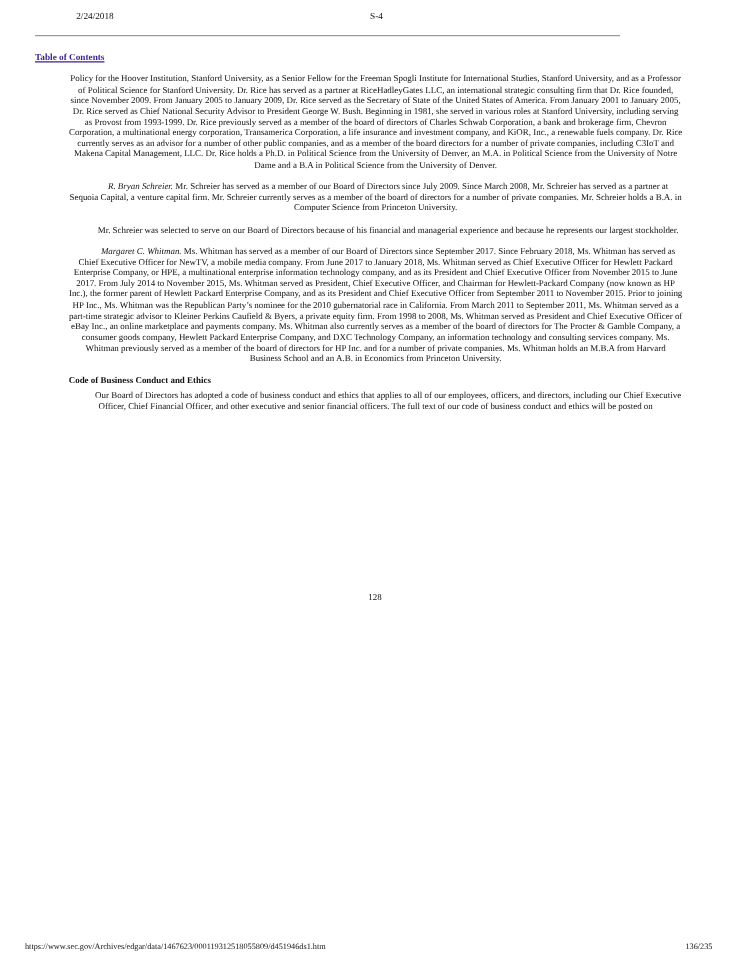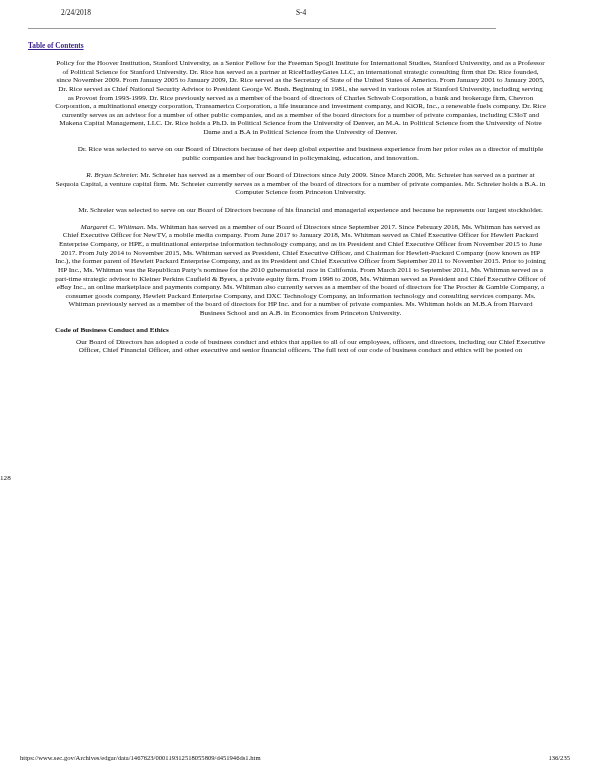--- a/index.html
+++ b/index.html
@@ -25,21 +25,21 @@
     }
     .content {
       position: absolute; top: 59px; left: 55px; width: 491px;
       font-size: 7.15px; line-height: 8.62px;
     }
     .content p { margin: 0 0 8.6px 0; text-align: center; }
     .content p.indent { text-indent: 20px; }
     .content .name { font-style: italic; }
     .content h3 { font-size: 7.15px; font-weight: bold; margin: 0 0 3px 0; line-height: 8.62px; }
     .page-num {
-      position: absolute; top: 474px; left: 0; width: 600px; 
+      position: absolute; top: 474px; left: 0; width: 600px; text-align: center;
       font-size: 7.15px;
     }
     .print-footer {
       position: absolute; top: 754px; left: 20px; right: 20px; font-size: 6.6px;
     }
     .print-footer .url { position: absolute; left: 0; top: 0; }
     .print-footer .pager { position: absolute; right: 10px; top: 0; }
   </style>
 </head>
 <body>
@@ -48,21 +48,20 @@
   <span class="date">2/24/2018</span>
   <span class="title">S-4</span>
 </div>
 
 <div class="hr"></div>
 
 <a class="toc-link">Table of Contents</a>
 
 <div class="content">
   <p>Policy for the Hoover Institution, Stanford University, as a Senior Fellow for the Freeman Spogli Institute for International Studies, Stanford University, and as a Professor of Political Science for Stanford University. Dr. Rice has served as a partner at RiceHadleyGates LLC, an international strategic consulting firm that Dr. Rice founded, since November 2009. From January 2005 to January 2009, Dr. Rice served as the Secretary of State of the United States of America. From January 2001 to January 2005, Dr. Rice served as Chief National Security Advisor to President George W. Bush. Beginning in 1981, she served in various roles at Stanford University, including serving as Provost from 1993-1999. Dr. Rice previously served as a member of the board of directors of Charles Schwab Corporation, a bank and brokerage firm, Chevron Corporation, a multinational energy corporation, Transamerica Corporation, a life insurance and investment company, and KiOR, Inc., a renewable fuels company. Dr. Rice currently serves as an advisor for a number of other public companies, and as a member of the board directors for a number of private companies, including C3IoT and Makena Capital Management, LLC. Dr. Rice holds a Ph.D. in Political Science from the University of Denver, an M.A. in Political Science from the University of Notre Dame and a B.A in Political Science from the University of Denver.</p>
-  <p class="indent">Dr. Rice was selected to serve on our Board of Directors because of her deep global expertise and business experience from her prior roles as a director of multiple public companies and her background in policymaking, education, and innovation.</p>
   <p class="indent"><span class="name">R. Bryan Schreier.</span><span> Mr. Schreier has served as a member of our Board of Directors since July 2009. Since March 2008, Mr. Schreier has served as a partner at Sequoia Capital, a venture capital firm. Mr. Schreier currently serves as a member of the board of directors for a number of private companies. Mr. Schreier holds a B.A. in Computer Science from Princeton University.</span></p>
   <p class="indent">Mr. Schreier was selected to serve on our Board of Directors because of his financial and managerial experience and because he represents our largest stockholder.</p>
   <p class="indent"><span class="name">Margaret C. Whitman.</span><span> Ms. Whitman has served as a member of our Board of Directors since September 2017. Since February 2018, Ms. Whitman has served as Chief Executive Officer for NewTV, a mobile media company. From June 2017 to January 2018, Ms. Whitman served as Chief Executive Officer for Hewlett Packard Enterprise Company, or HPE, a multinational enterprise information technology company, and as its President and Chief Executive Officer from November 2015 to June 2017. From July 2014 to November 2015, Ms. Whitman served as President, Chief Executive Officer, and Chairman for Hewlett-Packard Company (now known as HP Inc.), the former parent of Hewlett Packard Enterprise Company, and as its President and Chief Executive Officer from September 2011 to November 2015. Prior to joining HP Inc., Ms. Whitman was the Republican Party’s nominee for the 2010 gubernatorial race in California. From March 2011 to September 2011, Ms. Whitman served as a part-time strategic advisor to Kleiner Perkins Caufield &amp; Byers, a private equity firm. From 1998 to 2008, Ms. Whitman served as President and Chief Executive Officer of eBay Inc., an online marketplace and payments company. Ms. Whitman also currently serves as a member of the board of directors for The Procter &amp; Gamble Company, a consumer goods company, Hewlett Packard Enterprise Company, and DXC Technology Company, an information technology and consulting services company. Ms. Whitman previously served as a member of the board of directors for HP Inc. and for a number of private companies. Ms. Whitman holds an M.B.A from Harvard Business School and an A.B. in Economics from Princeton University.</span></p>
   <h3>Code of Business Conduct and Ethics</h3>
   <p class="indent">Our Board of Directors has adopted a code of business conduct and ethics that applies to all of our employees, officers, and directors, including our Chief Executive Officer, Chief Financial Officer, and other executive and senior financial officers. The full text of our code of business conduct and ethics will be posted on</p>
 </div>
 
 <div class="page-num">128</div>
 
 <div class="print-footer">

